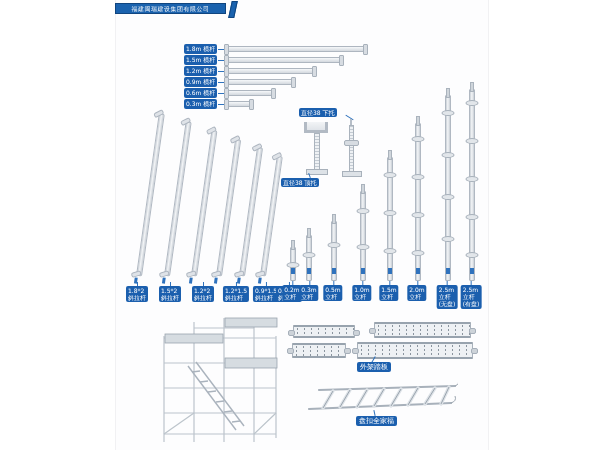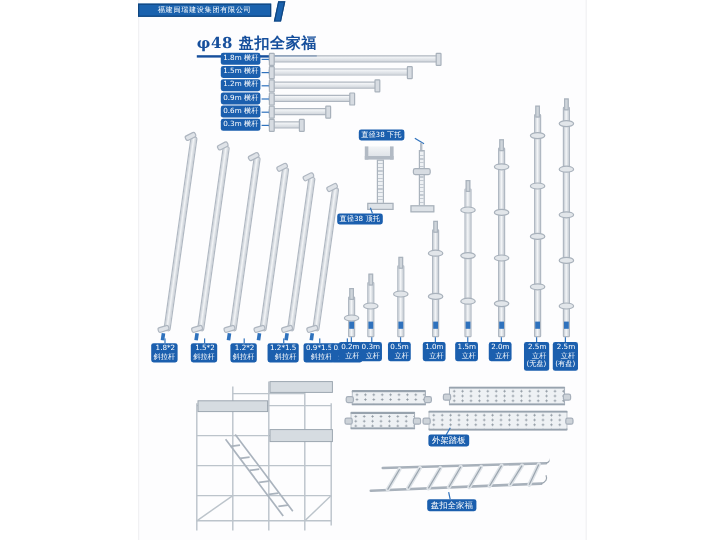--- a/index.html
+++ b/index.html
@@ -14,21 +14,21 @@
               letter-spacing:0.5px;box-sizing:border-box;}
   .header-stripe{position:absolute;left:230px;top:1px;width:4px;height:15px;background:#1a62ae;
                  border:1px solid #10457f;transform:skewX(-12deg);}
 
   .page-title{position:absolute;left:164px;top:28px;color:#164f9c;font-weight:bold;font-size:12.5px;
               font-family:"DejaVu Serif",serif;border-bottom:2px solid #164f9c;padding-bottom:1px;
               letter-spacing:0.5px;}
 
   
   .badge{display:inline-block;background:#1b5fae;color:#fff;font-size:6px;line-height:1.2;
-         padding:1px 2px;border-radius:2px;text-align:right;white-space:pre-line;}
+         padding:1px 2px;border-radius:2px;text-align:left;white-space:pre-line;}
   .item-label{position:absolute;transform:translateX(-50%);}
   .item-label::before{content:"";position:absolute;bottom:100%;left:50%;width:1px;height:4px;background:#2f72bd;}
 
   
   .cb-row{position:absolute;left:184px;display:flex;align-items:center;height:10px;}
   .cb-leader{width:7px;height:1px;background:#2f72bd;position:relative;margin:0 1px;}
   .cb-leader::after{content:"";position:absolute;right:-3px;top:-2px;border-left:4px solid #2f72bd;
                     border-top:2.5px solid transparent;border-bottom:2.5px solid transparent;}
   .cb-bar{height:4px;background:linear-gradient(180deg,#f6f8fa,#d3d8de);border:1px solid #aeb6c0;
           border-radius:2px;position:relative;}
@@ -87,21 +87,20 @@
 <body>
 
 <div class="screen">
   <div class="content"></div>
 
   <div class="header-bar">
     <span>福建闽瑞建设集团有限公司</span>
   </div>
   <div class="header-stripe"></div>
 
-  <div class="page-title">φ48 盘扣全家福</div>
 
   <div class="cb-row" style="top:44px;">
     <span class="badge">1.8m 横杆</span>
     <span class="cb-leader"></span>
     <span class="cb-bar" style="width:138px;"></span>
   </div>
   <div class="cb-row" style="top:55px;">
     <span class="badge">1.5m 横杆</span>
     <span class="cb-leader"></span>
     <span class="cb-bar" style="width:114px;"></span>

